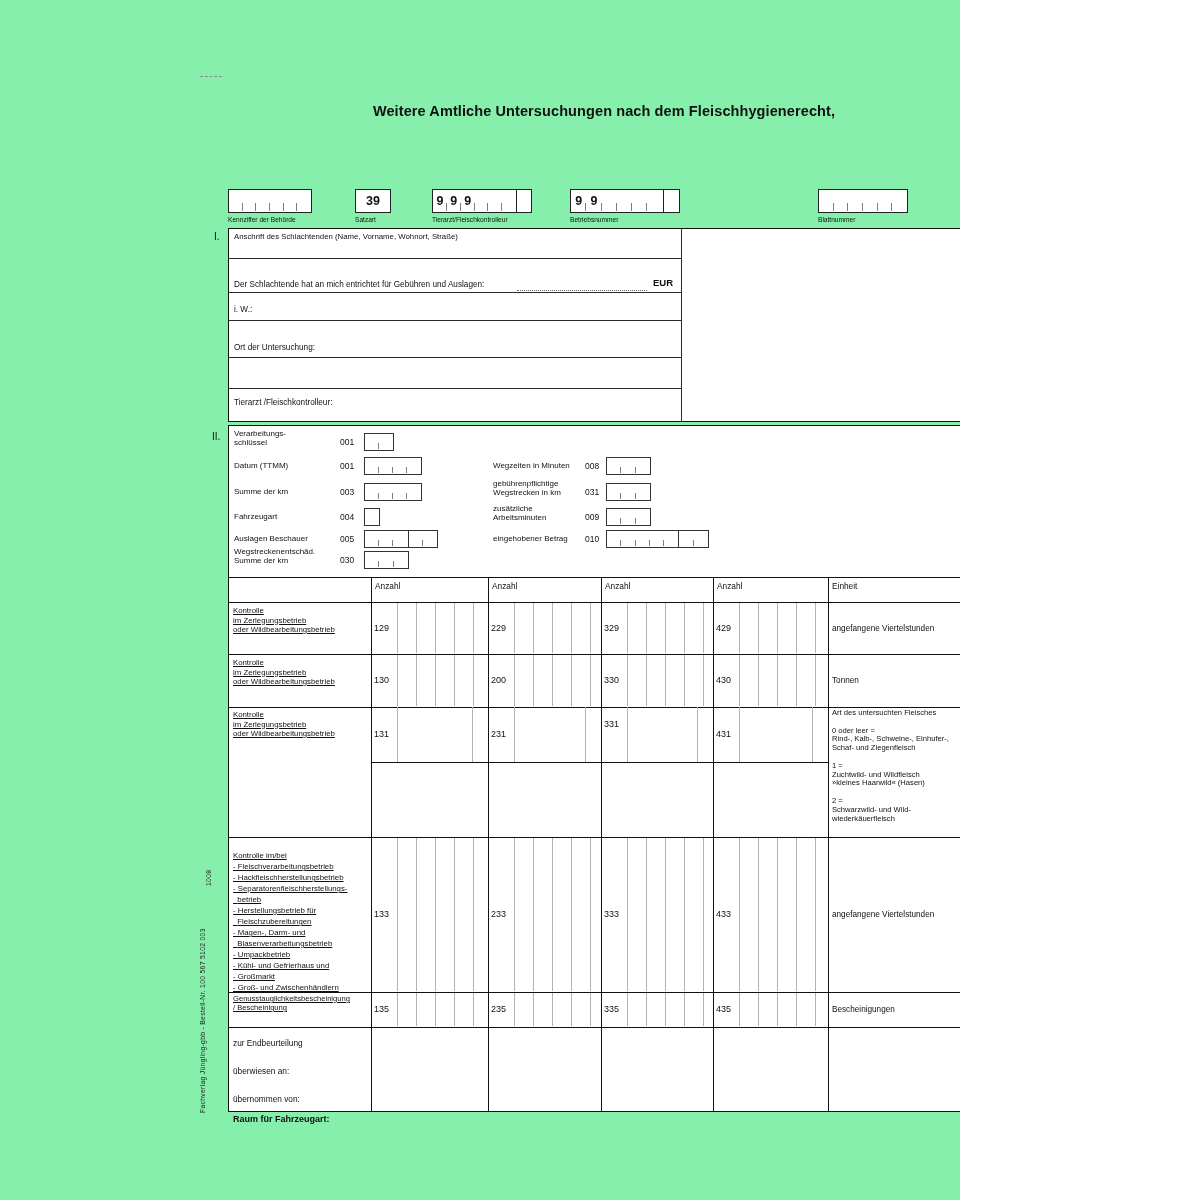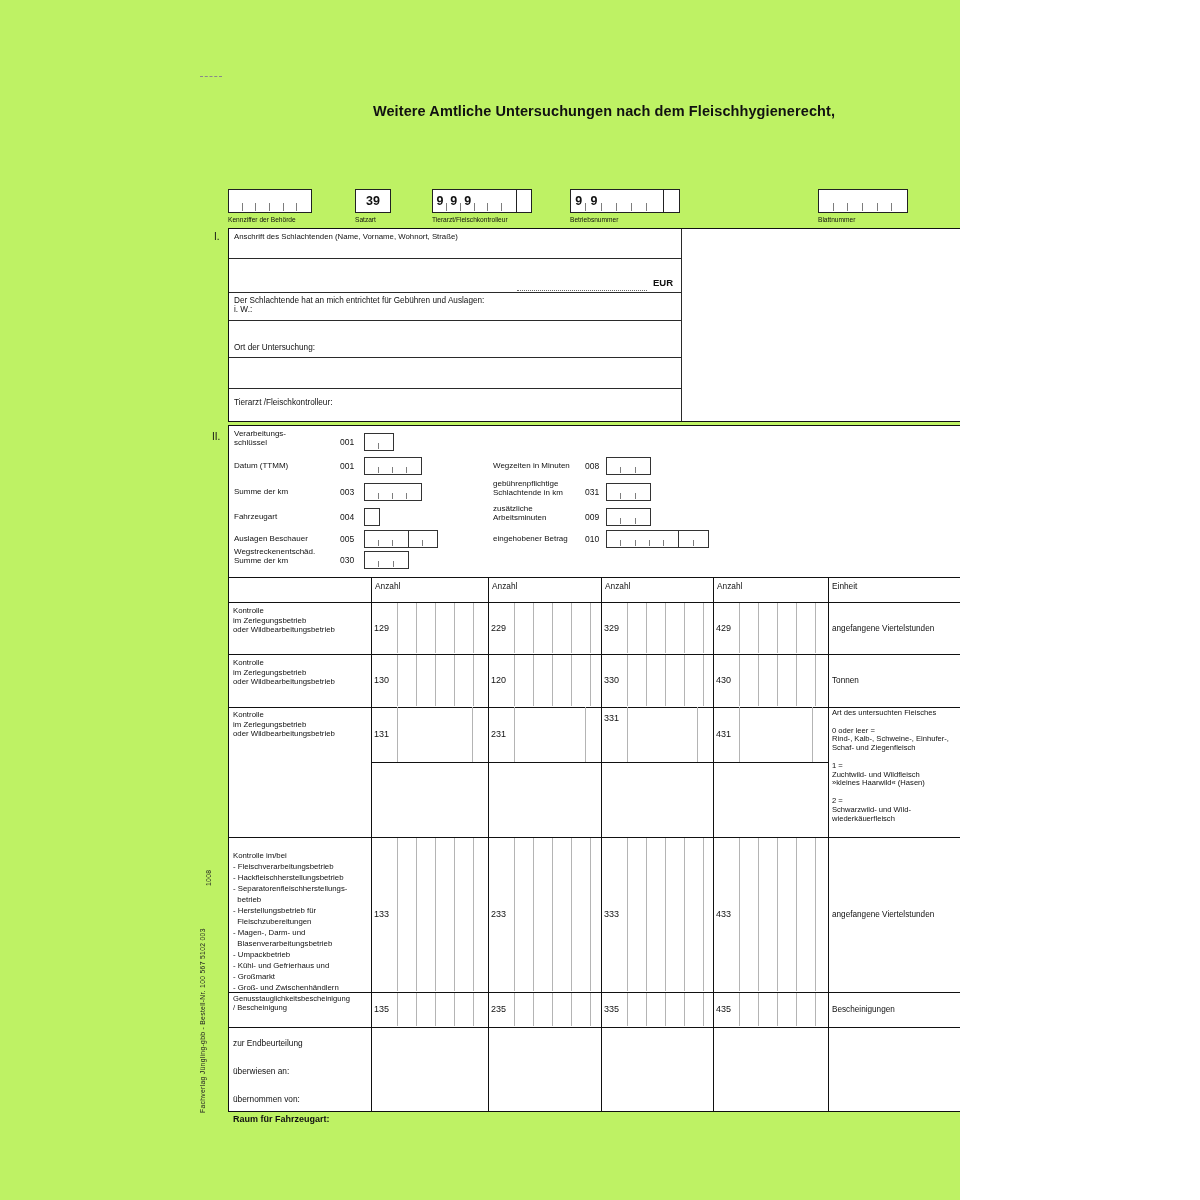--- a/index.html
+++ b/index.html
@@ -1,16 +1,16 @@
 <!DOCTYPE html>
 <html><head>
 <meta charset="utf-8">
 <style>
   html,body{margin:0;padding:0;background:#ffffff;}
-  .page{position:relative;width:960px;height:1200px;background:#bef264;
+  .page{position:relative;width:960px;height:1200px;background:#86efac;
         font-family:"Liberation Sans",sans-serif;color:#111;overflow:hidden;}
   
   .reg{position:absolute;width:22px;border-top:1px dashed #8a8a8a;height:0;}
   
   .title-wrap{position:absolute;left:150px;width:908px;text-align:center;}
   .tl{font-weight:bold;font-size:14.5px;letter-spacing:.1px;}
   
   .fgroup{position:absolute;top:189px;}
   .fbox{height:22px;border:1.3px solid #222;display:flex;background:#fff;}
   .fc{flex:1;position:relative;display:flex;align-items:center;justify-content:center;
@@ -30,21 +30,21 @@
   .sc.t::before{content:"";position:absolute;left:-1px;bottom:1px;width:1px;height:6px;background:#7d7d7d;}
   .sc.s{border-left:1px solid #333;}
   .slabel{position:absolute;font-size:8px;line-height:9px;white-space:pre-wrap;}
   .scode{position:absolute;font-size:8.5px;width:22px;}
   
   .tbl{position:absolute;left:0;top:151px;width:755px;height:534px;border-top:1.3px solid #111;}
   .vl{position:absolute;top:0;bottom:0;width:1px;background:#111;}
   .hl{position:absolute;left:0;right:0;height:1px;background:#111;}
   .hlp{position:absolute;height:1px;background:#111;}
   .thead{position:absolute;top:3px;font-size:8.3px;}
-  .lblcell{position:absolute;left:4px;width:136px;font-size:7.8px;line-height:9.5px;white-space:pre-wrap;}
+  .lblcell{position:absolute;left:4px;width:136px;font-size:7.8px;line-height:9.5px;white-space:pre-wrap;text-decoration:underline;}
   .endlbl{position:absolute;left:4px;top:459px;font-size:8.3px;line-height:13.9px;white-space:pre-wrap;}
   .ccode{position:absolute;transform:translateY(-50%);font-size:9px;}
   .ts{position:absolute;background:repeating-linear-gradient(90deg,#b4b4b4 0 1px,transparent 1px 19px);}
   .sub{position:absolute;height:55px;border-bottom:1px solid #111;}
   .sub::before{content:"";position:absolute;left:26px;top:0;bottom:0;width:1px;background:#b4b4b4;}
   .sub::after{content:"";position:absolute;right:15px;top:0;bottom:0;width:1px;background:#b4b4b4;}
   .ecell{position:absolute;left:603px;width:148px;transform:translateY(-50%);font-size:8.2px;}
   .ecell3{position:absolute;left:603px;top:131px;width:150px;font-size:7.6px;line-height:8.8px;white-space:pre-wrap;}
   .remarks{position:absolute;font-weight:bold;font-size:9px;}
   .vtext{position:absolute;writing-mode:vertical-rl;transform:rotate(180deg);
@@ -126,21 +126,21 @@
 
   <div class="numeral" style="left:214px;top:231px">I.</div>
   <div class="secbox" style="left:228px;top:228px;width:755px;height:192px">
     <i class="ln" style="left:452px;top:0;bottom:0;width:1px"></i>
     <i class="ln" style="left:0;top:29px;width:452px;height:1px"></i>
     <i class="ln" style="left:0;top:63px;width:452px;height:1px"></i>
     <i class="ln" style="left:0;top:91px;width:452px;height:1px"></i>
     <i class="ln" style="left:0;top:128px;width:452px;height:1px"></i>
     <i class="ln" style="left:0;top:159px;width:452px;height:1px"></i>
     <div class="s1t" style="left:5px;top:3px;font-size:7.8px">Anschrift des Schlachtenden (Name, Vorname, Wohnort, Straße)</div>
-    <div class="s1t" style="left:5px;top:67px">Der Schlachtende hat an mich entrichtet für Gebühren und Auslagen:</div>
+    <div class="s1t" style="left:5px;top:51px">Der Schlachtende hat an mich entrichtet für Gebühren und Auslagen:</div>
     <i class="dotline" style="left:288px;top:61px;width:130px"></i>
     <div class="eur" style="left:424px;top:48px">EUR</div>
     <div class="s1t" style="left:5px;top:76px">i. W.:</div>
     <div class="s1t" style="left:5px;top:114px">Ort der Untersuchung:</div>
     <div class="s1t" style="left:5px;top:169px">Tierarzt /Fleischkontrolleur:</div>
   </div>
 
   <div class="numeral" style="left:212px;top:431px">II.</div>
   <div class="secbox" style="left:228px;top:425px;width:755px;height:685px">
 
@@ -197,21 +197,21 @@
 
     <div class="slabel" style="left:264px;top:35px">Wegzeiten in Minuten</div>
     <span class="scode" style="left:356px;top:35px">008</span>
     <div class="sbox" style="left:377px;top:31px;width:43px">
       <span class="sc"></span>
         <span class="sc t"></span>
         <span class="sc t"></span>
     </div>
 
     <div class="slabel" style="left:264px;top:53px">gebührenpflichtige
-Schlachtende in km</div>
+Wegstrecken in km</div>
     <span class="scode" style="left:356px;top:61px">031</span>
     <div class="sbox" style="left:377px;top:57px;width:43px">
       <span class="sc"></span>
         <span class="sc t"></span>
         <span class="sc t"></span>
     </div>
 
     <div class="slabel" style="left:264px;top:78px">zusätzliche
 Arbeitsminuten</div>
     <span class="scode" style="left:356px;top:86px">009</span>
@@ -263,39 +263,39 @@
       <i class="ts" style="left:168px;top:25px;width:91px;height:50px"></i>
       <i class="ts" style="left:285px;top:25px;width:87px;height:50px"></i>
       <i class="ts" style="left:398px;top:25px;width:86px;height:50px"></i>
       <i class="ts" style="left:510px;top:25px;width:89px;height:50px"></i>
       <span class="ecell" style="top:50px">angefangene Viertelstunden</span>
 
       <div class="lblcell" style="top:80px">Kontrolle
 im Zerlegungsbetrieb
 oder Wildbearbeitungsbetrieb</div>
       <span class="ccode" style="left:145px;top:102px">130</span>
-      <span class="ccode" style="left:262px;top:102px">120</span>
+      <span class="ccode" style="left:262px;top:102px">200</span>
       <span class="ccode" style="left:375px;top:102px">330</span>
       <span class="ccode" style="left:487px;top:102px">430</span>
       <i class="ts" style="left:168px;top:77px;width:91px;height:51px"></i>
       <i class="ts" style="left:285px;top:77px;width:87px;height:51px"></i>
       <i class="ts" style="left:398px;top:77px;width:86px;height:51px"></i>
       <i class="ts" style="left:510px;top:77px;width:89px;height:51px"></i>
       <span class="ecell" style="top:102px">Tonnen</span>
 
       <div class="lblcell" style="top:132px">Kontrolle
 im Zerlegungsbetrieb
 oder Wildbearbeitungsbetrieb</div>
       <div class="sub" style="left:142px;top:129px;width:117px"></div>
       <div class="sub" style="left:259px;top:129px;width:113px"></div>
       <div class="sub" style="left:372px;top:129px;width:112px"></div>
       <div class="sub" style="left:484px;top:129px;width:115px"></div>
       <span class="ccode" style="left:145px;top:156px">131</span>
       <span class="ccode" style="left:262px;top:156px">231</span>
-      <span class="ccode" style="left:375px;top:140px">331</span>
+      <span class="ccode" style="left:375px;top:146px">331</span>
       <span class="ccode" style="left:487px;top:156px">431</span>
       <div class="ecell3">Art des untersuchten Fleisches
 
 0 oder leer =
 Rind-, Kalb-, Schweine-, Einhufer-,
 Schaf- und Ziegenfleisch
 
 1 =
 Zuchtwild- und Wildfleisch
 »kleines Haarwild« (Hasen)

